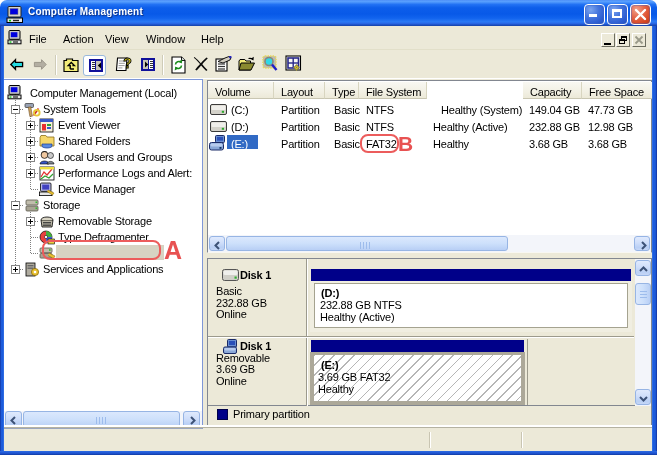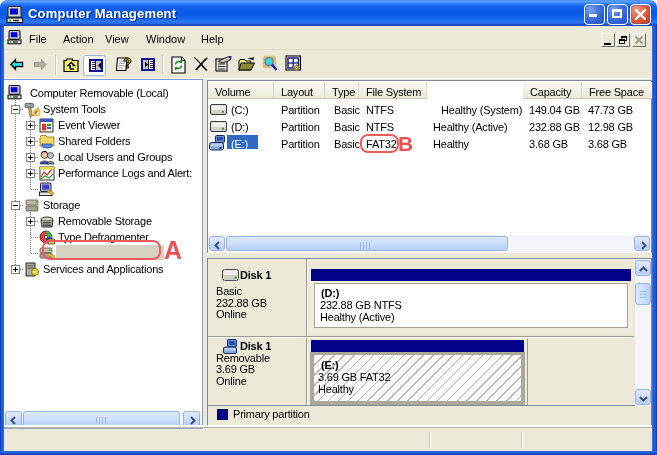--- a/index.html
+++ b/index.html
@@ -3,21 +3,21 @@
 <meta charset="utf-8">
 <style>
 *{margin:0;padding:0;box-sizing:border-box}
 html,body{width:657px;height:455px;background:#fff;font-family:"Liberation Sans",sans-serif;overflow:hidden}
 #win{position:relative;width:657px;height:455px;overflow:hidden}
 .abs{position:absolute}
 .t11{font-size:11px;color:#000;white-space:nowrap;line-height:13px;letter-spacing:-0.2px}
 
 #titlebar{left:0;top:0;width:657px;height:26px;border-radius:7px 7px 0 0;
  background:linear-gradient(180deg,#3a7af0 0%,#5fa4ff 3%,#5099fc 8%,#2272f4 17%,#0d5eea 30%,#0859e8 54%,#1264ee 70%,#2b7af5 84%,#2764e2 91%,#1b4ec0 96%,#1543a6 100%);}
-#title-text{left:28px;top:6px;font-size:13px;font-weight:bold;color:#fff;text-shadow:1px 1px 1px #10307f;letter-spacing:.2px}
+#title-text{left:28px;top:6px;font-size:10px;font-weight:bold;color:#fff;text-shadow:1px 1px 1px #10307f;letter-spacing:.2px}
 .capbtn{top:4px;width:21px;height:21px;border-radius:4px;border:1px solid #fff;
  box-shadow:inset 0 0 0 1px rgba(60,100,200,.4)}
 .capblue{background:radial-gradient(circle at 30% 25%,#7ca5ee 0%,#4575dd 40%,#2f5fd2 70%,#2351bd 100%)}
 #btn-close{background:radial-gradient(circle at 30% 25%,#f0a08a 0%,#e5674a 40%,#d84a26 70%,#bd3a17 100%)}
 .glyph{position:absolute;color:#fff;font-weight:bold}
 #menubar{left:4px;top:26px;width:648px;height:24px;background:#ece9d8;border-bottom:1px solid #e2dfc9}
 .menuitem{position:absolute;top:33px;font-size:11px;color:#000}
 #toolbar{left:4px;top:50px;width:648px;height:29px;background:#ece9d8;border-bottom:1px solid #fff}
 .tsep{position:absolute;top:4px;width:2px;height:20px;border-left:1px solid #cfccb8;border-right:1px solid #fff}
 #borderL{left:0;top:26px;width:4px;height:429px;background:linear-gradient(90deg,#1232a2 0%,#1e5cd8 35%,#1b5bdf 70%,#3a77e4 100%)}
@@ -195,21 +195,21 @@
     <div class="doth" style="left:27px;top:141px;width:7px"></div>
     <div class="doth" style="left:27px;top:157px;width:7px"></div>
     <div class="doth" style="left:27px;top:173px;width:7px"></div>
     <svg width="15" height="15" style="left:4px;top:5px" viewBox="0 0 15 15">
       <rect x="1" y="0.5" width="11" height="8.8" rx="1" fill="#c8c8c8" stroke="#000"></rect>
       <rect x="2.8" y="2.2" width="6.6" height="5" fill="#0000dd"></rect>
       <rect x="0" y="10" width="13" height="3.8" fill="#e6e6e6" stroke="#000"></rect>
       <rect x="1.6" y="11.4" width="1.8" height="1.3" fill="#00cc00"></rect>
         <rect x="5" y="11.4" width="5" height="1.2" fill="#222"></rect>
     </svg>
-    <div class="trow" style="left:26px;top:5px;line-height:16px">Computer Removable (Local)</div>
+    <div class="trow" style="left:26px;top:5px;line-height:16px">Computer Management (Local)</div>
     <div class="pm" style="left:7px;top:25px">
         <i></i>
       </div>
     <svg width="17" height="15" style="left:20px;top:22px" viewBox="0 0 17 15">
       <rect x="1" y="1.5" width="8.5" height="4" rx="1" fill="#98a2b4" stroke="#333" stroke-width=".7"></rect>
       <rect x="4.2" y="5" width="2.6" height="9.5" fill="#c8a060" stroke="#6a4a20" stroke-width=".5" transform="rotate(-10 5.5 5)"></rect>
       <path d="M9.5 13.5 L14.5 6.5" stroke="#cc2222" stroke-width="1.8"></path>
       <circle cx="12.8" cy="10.8" r="2.8" fill="none" stroke="#e8c838" stroke-width="1.9"></circle>
     </svg>
     <div class="trow" style="left:39px;top:21px;line-height:16px">System Tools</div>
@@ -256,20 +256,21 @@
       <path d="M2 13 L6 10 L10 12 L14 8" fill="none" stroke="#30a030" stroke-width="1.2"></path>
       <rect x="1" y="1" width="14" height="2.4" fill="#f0e040"></rect>
     </svg>
     <div class="trow" style="left:54px;top:85px;line-height:16px">Performance Logs and Alert:</div>
     <svg width="16" height="15" style="left:35px;top:102px" viewBox="0 0 16 15">
       <rect x="1.5" y="1" width="10.5" height="8.3" rx="1" fill="#b8b8e8" stroke="#000" stroke-width=".8"></rect>
       <rect x="3.2" y="2.6" width="7" height="5" fill="#4040c0"></rect>
       <rect x="0.5" y="10" width="12.5" height="3.6" fill="#e6e6e6" stroke="#000" stroke-width=".8"></rect>
       <path d="M9 8 L15 11 L13.5 13 L8 9.5" fill="#e8c030" stroke="#806000" stroke-width=".5"></path>
     </svg>
+    <div class="trow" style="left:54px;top:101px;line-height:16px">Device Manager</div>
     <div class="pm" style="left:7px;top:121px">
         <i></i>
       </div>
     <svg width="17" height="15" style="left:20px;top:118px" viewBox="0 0 17 15">
       <rect x="2" y="2" width="12" height="5" rx="1" fill="#c0bcac" stroke="#5a584c" stroke-width=".8"></rect>
       <rect x="2" y="8" width="12" height="5" rx="1" fill="#a8a494" stroke="#5a584c" stroke-width=".8"></rect>
       <rect x="11.5" y="3.5" width="1.6" height="1.6" fill="#30c030"></rect>
       <rect x="11.5" y="9.5" width="1.6" height="1.6" fill="#30c030"></rect>
     </svg>
     <div class="trow" style="left:39px;top:117px;line-height:16px">Storage</div>

